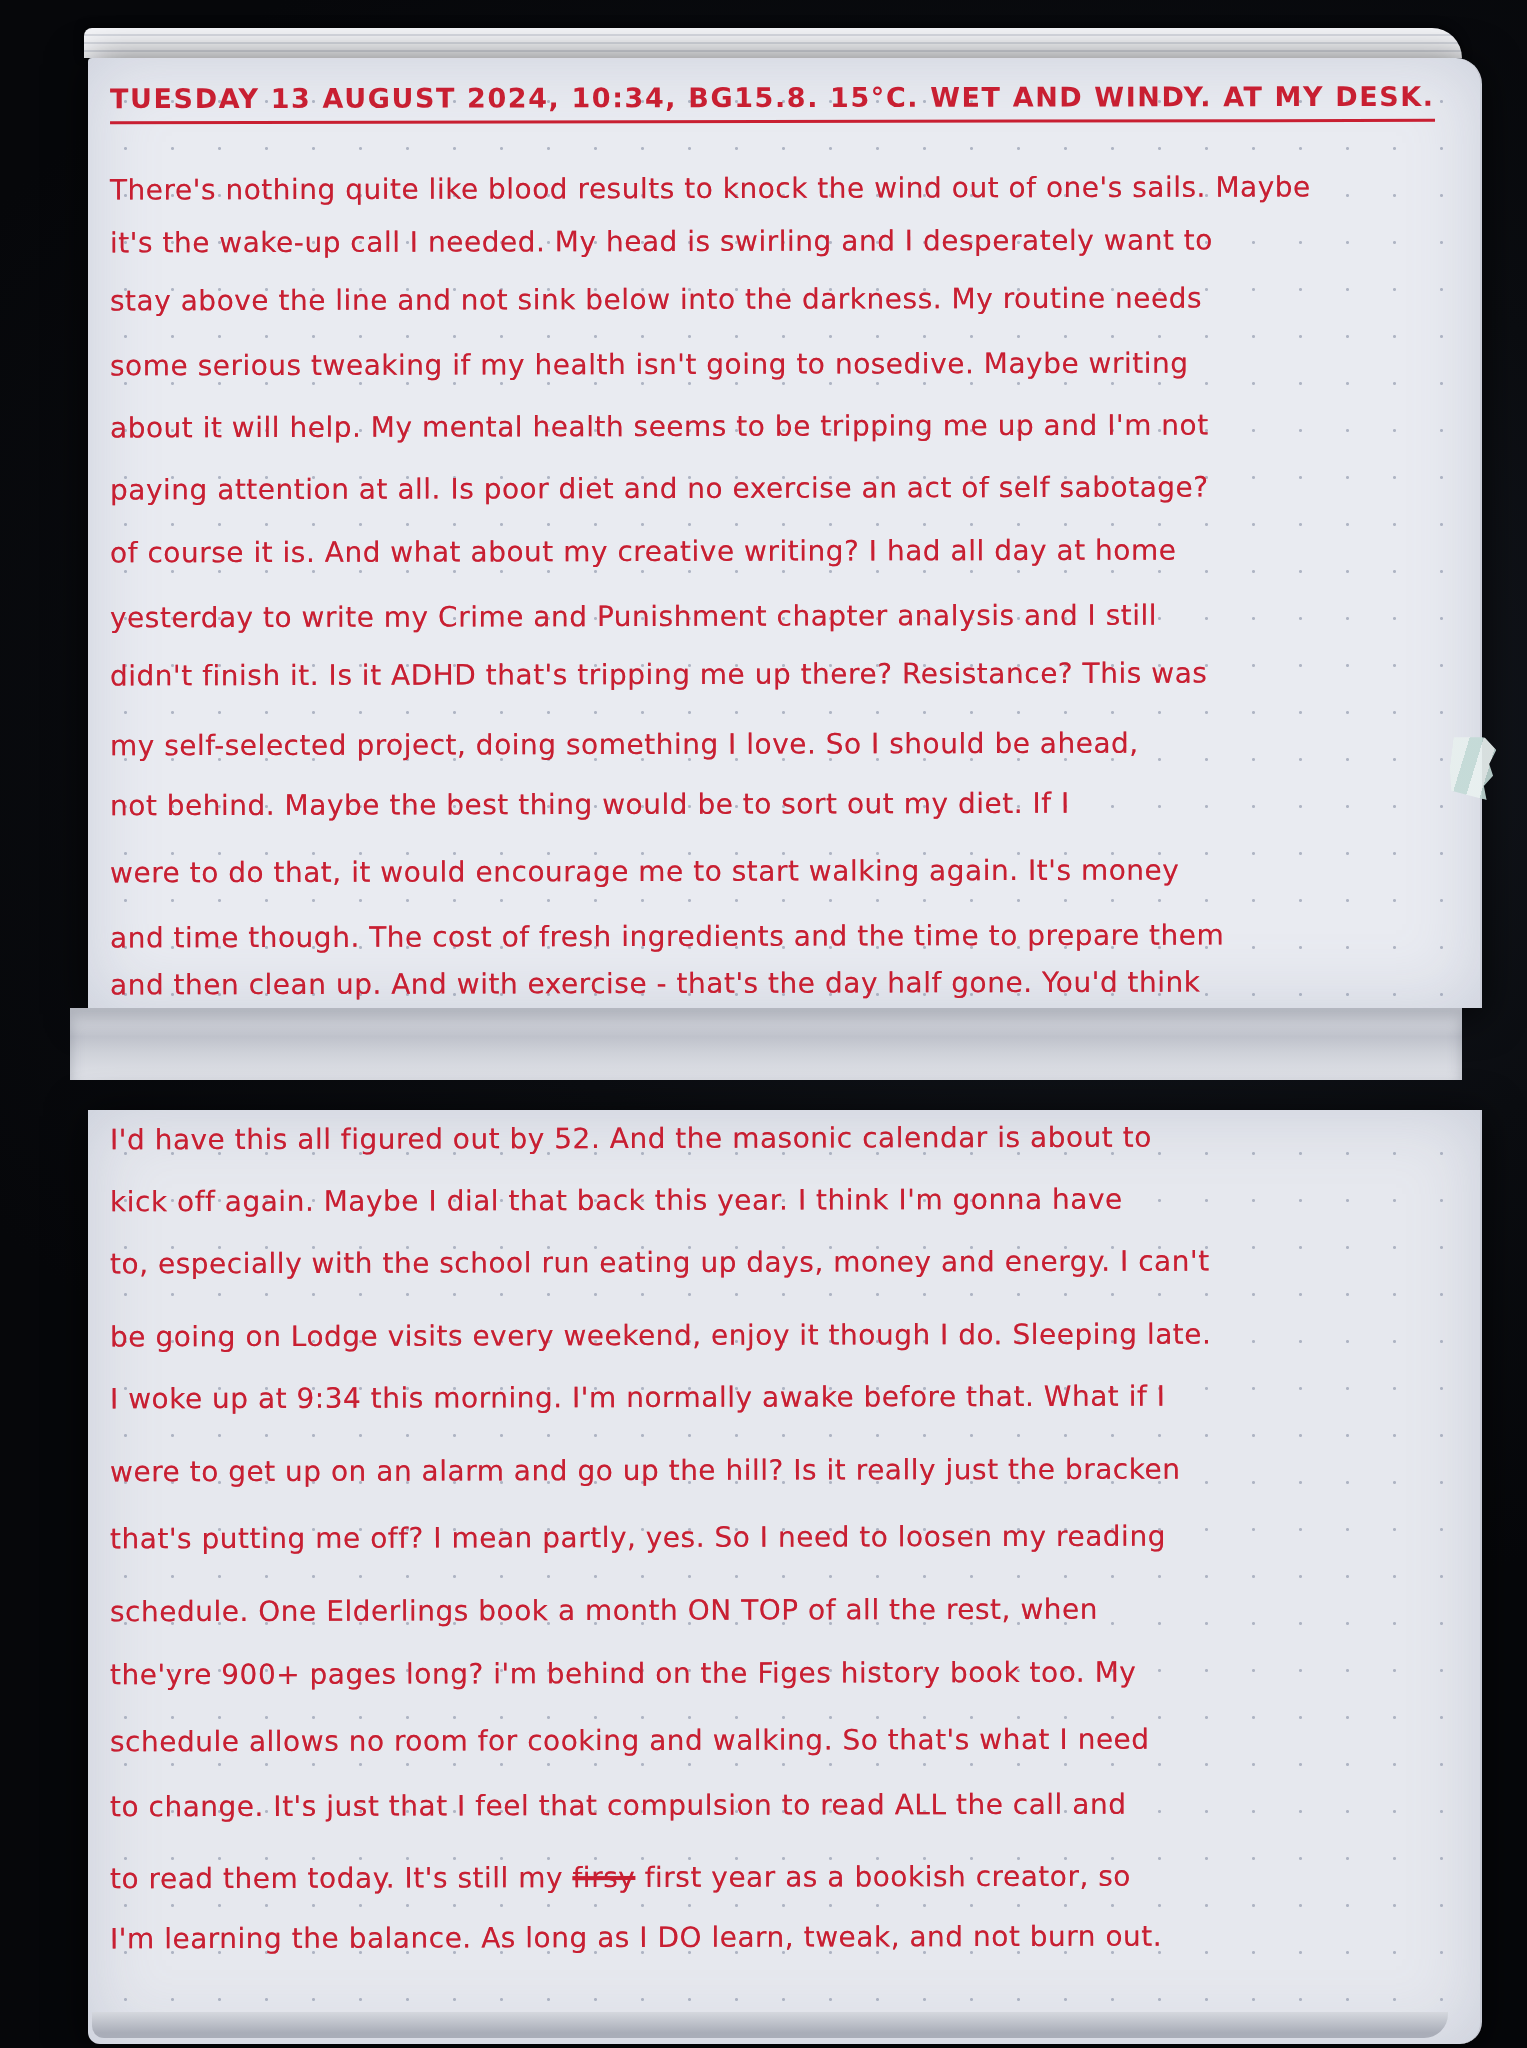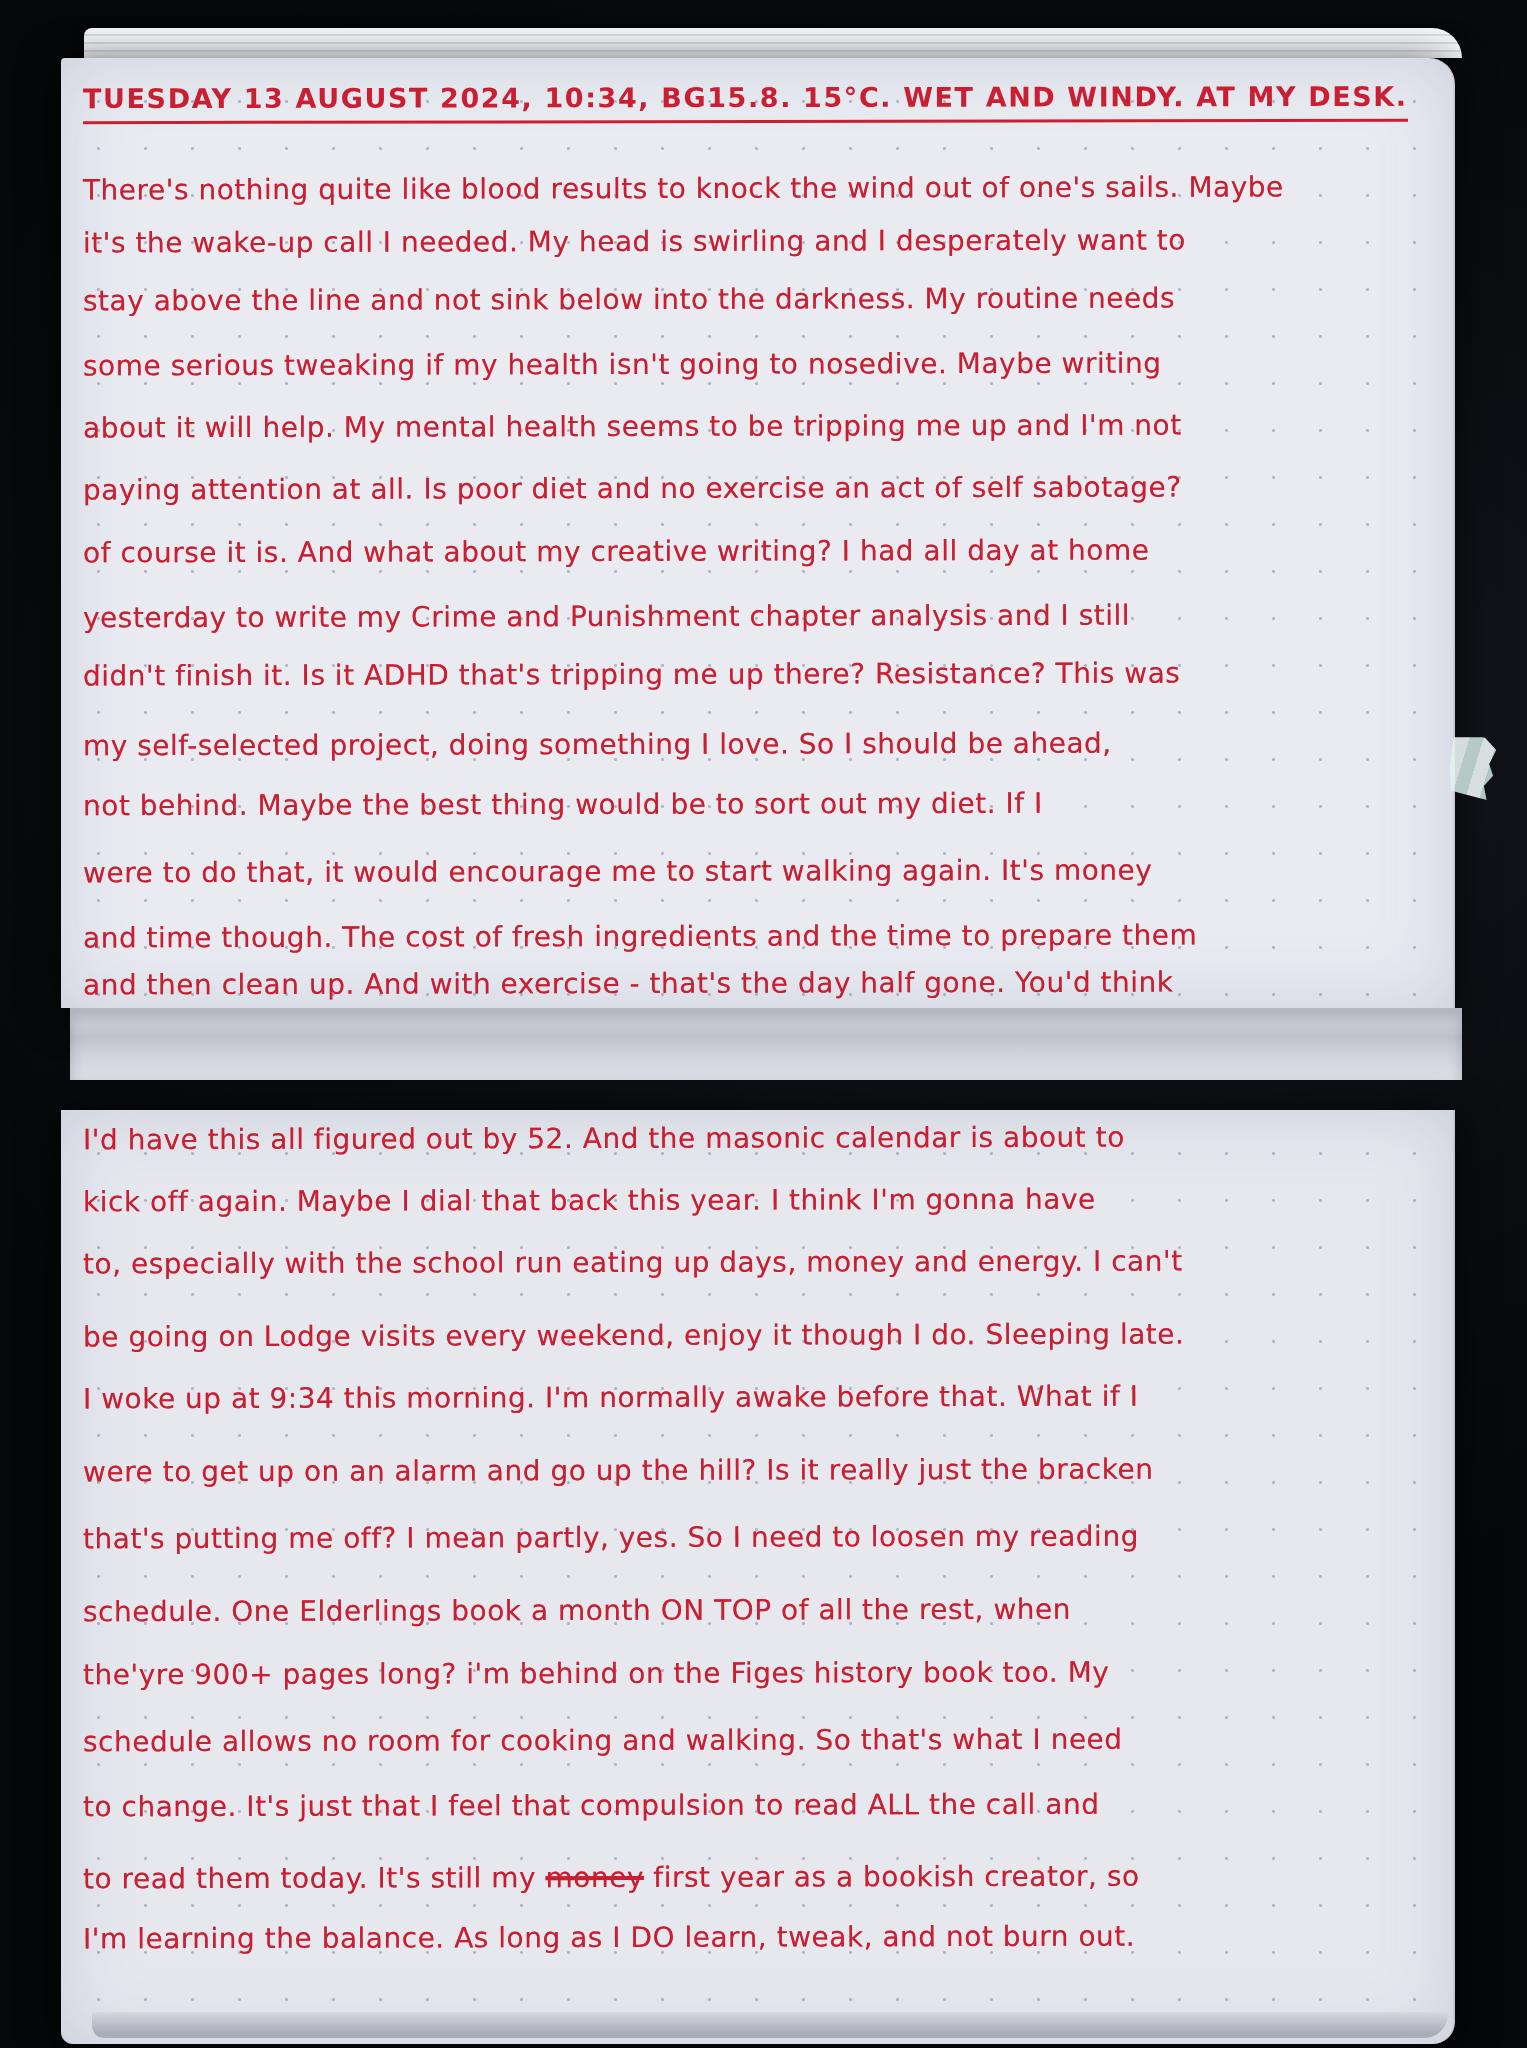--- a/index.html
+++ b/index.html
@@ -9,21 +9,21 @@
     font-family:"DejaVu Sans", sans-serif;
   }
   .notebook{position:absolute;left:0;top:0;width:100%;height:100%;}
   .page-edges-top{
     position:absolute;left:84px;top:28px;width:1378px;height:30px;
     background:repeating-linear-gradient(180deg,#f5f6f9 0 6px,#d9dce3 6px 8px);
     border-radius:8px 30px 0 0;
     box-shadow:0 -2px 10px rgba(0,0,0,.6);
   }
   .page{
-    position:absolute;left:61px;width:1392px;
+    position:absolute;left:88px;width:1392px;
     background-color:#e9ebf1;
     background-image:radial-gradient(circle, rgba(118,128,152,.5) 1.3px, transparent 1.6px);
     background-size:47px 47px;
     background-position:14px 20px;
     box-shadow:inset 0 0 70px rgba(130,140,165,.28), 0 6px 40px rgba(0,0,0,.75);
     overflow:hidden;
     text-align:right;
   }
   .page1{top:58px;height:950px;border-radius:4px 26px 0 0;border-right:2px solid #c9ccd6;}
   .page2{top:1078px;height:934px;background-color:#e6e8ee;border-radius:0 0 22px 12px;border-right:2px solid #c5c8d2;margin-top:32px;}
@@ -95,20 +95,20 @@
         <div class="hand-line" style="top: 74px;"><span>kick off again. Maybe I dial that back this year. I think I'm gonna have</span></div>
         <div class="hand-line" style="top: 136px;"><span>to, especially with the school run eating up days, money and energy. I can't</span></div>
         <div class="hand-line" style="top: 209px;"><span>be going on Lodge visits every weekend, enjoy it though I do. Sleeping late.</span></div>
         <div class="hand-line" style="top: 271px;"><span>I woke up at 9:34 this morning. I'm normally awake before that. What if I</span></div>
         <div class="hand-line" style="top: 344px;"><span>were to get up on an alarm and go up the hill? Is it really just the bracken</span></div>
         <div class="hand-line" style="top: 411px;"><span>that's putting me off? I mean partly, yes. So I need to loosen my reading</span></div>
         <div class="hand-line" style="top: 484px;"><span>schedule. One Elderlings book a month ON TOP of all the rest, when</span></div>
         <div class="hand-line" style="top: 547px;"><span>the'yre 900+ pages long? i'm behind on the Figes history book too. My</span></div>
         <div class="hand-line" style="top: 614px;"><span>schedule allows no room for cooking and walking. So that's what I need</span></div>
         <div class="hand-line" style="top: 679px;"><span>to change. It's just that I feel that compulsion to read </span><span class="seg-underline">ALL</span><span> the call and</span></div>
-        <div class="hand-line" style="top: 751px;"><span>to read them today. It's still my </span><span class="seg-strike">money</span><span> first year as a bookish creator, so</span></div>
+        <div class="hand-line" style="top: 751px;"><span>to read them today. It's still my </span><span class="seg-strike">firsy</span><span> first year as a bookish creator, so</span></div>
         <div class="hand-line" style="top: 811px;"><span>I'm learning the balance. As long as I DO learn, tweak, and not burn out.</span></div>
       </div>
 
     <div class="page-edges-bottom"></div>
     <div class="bookmark"></div>
   </div>
 </div>
 
 </body></html>

